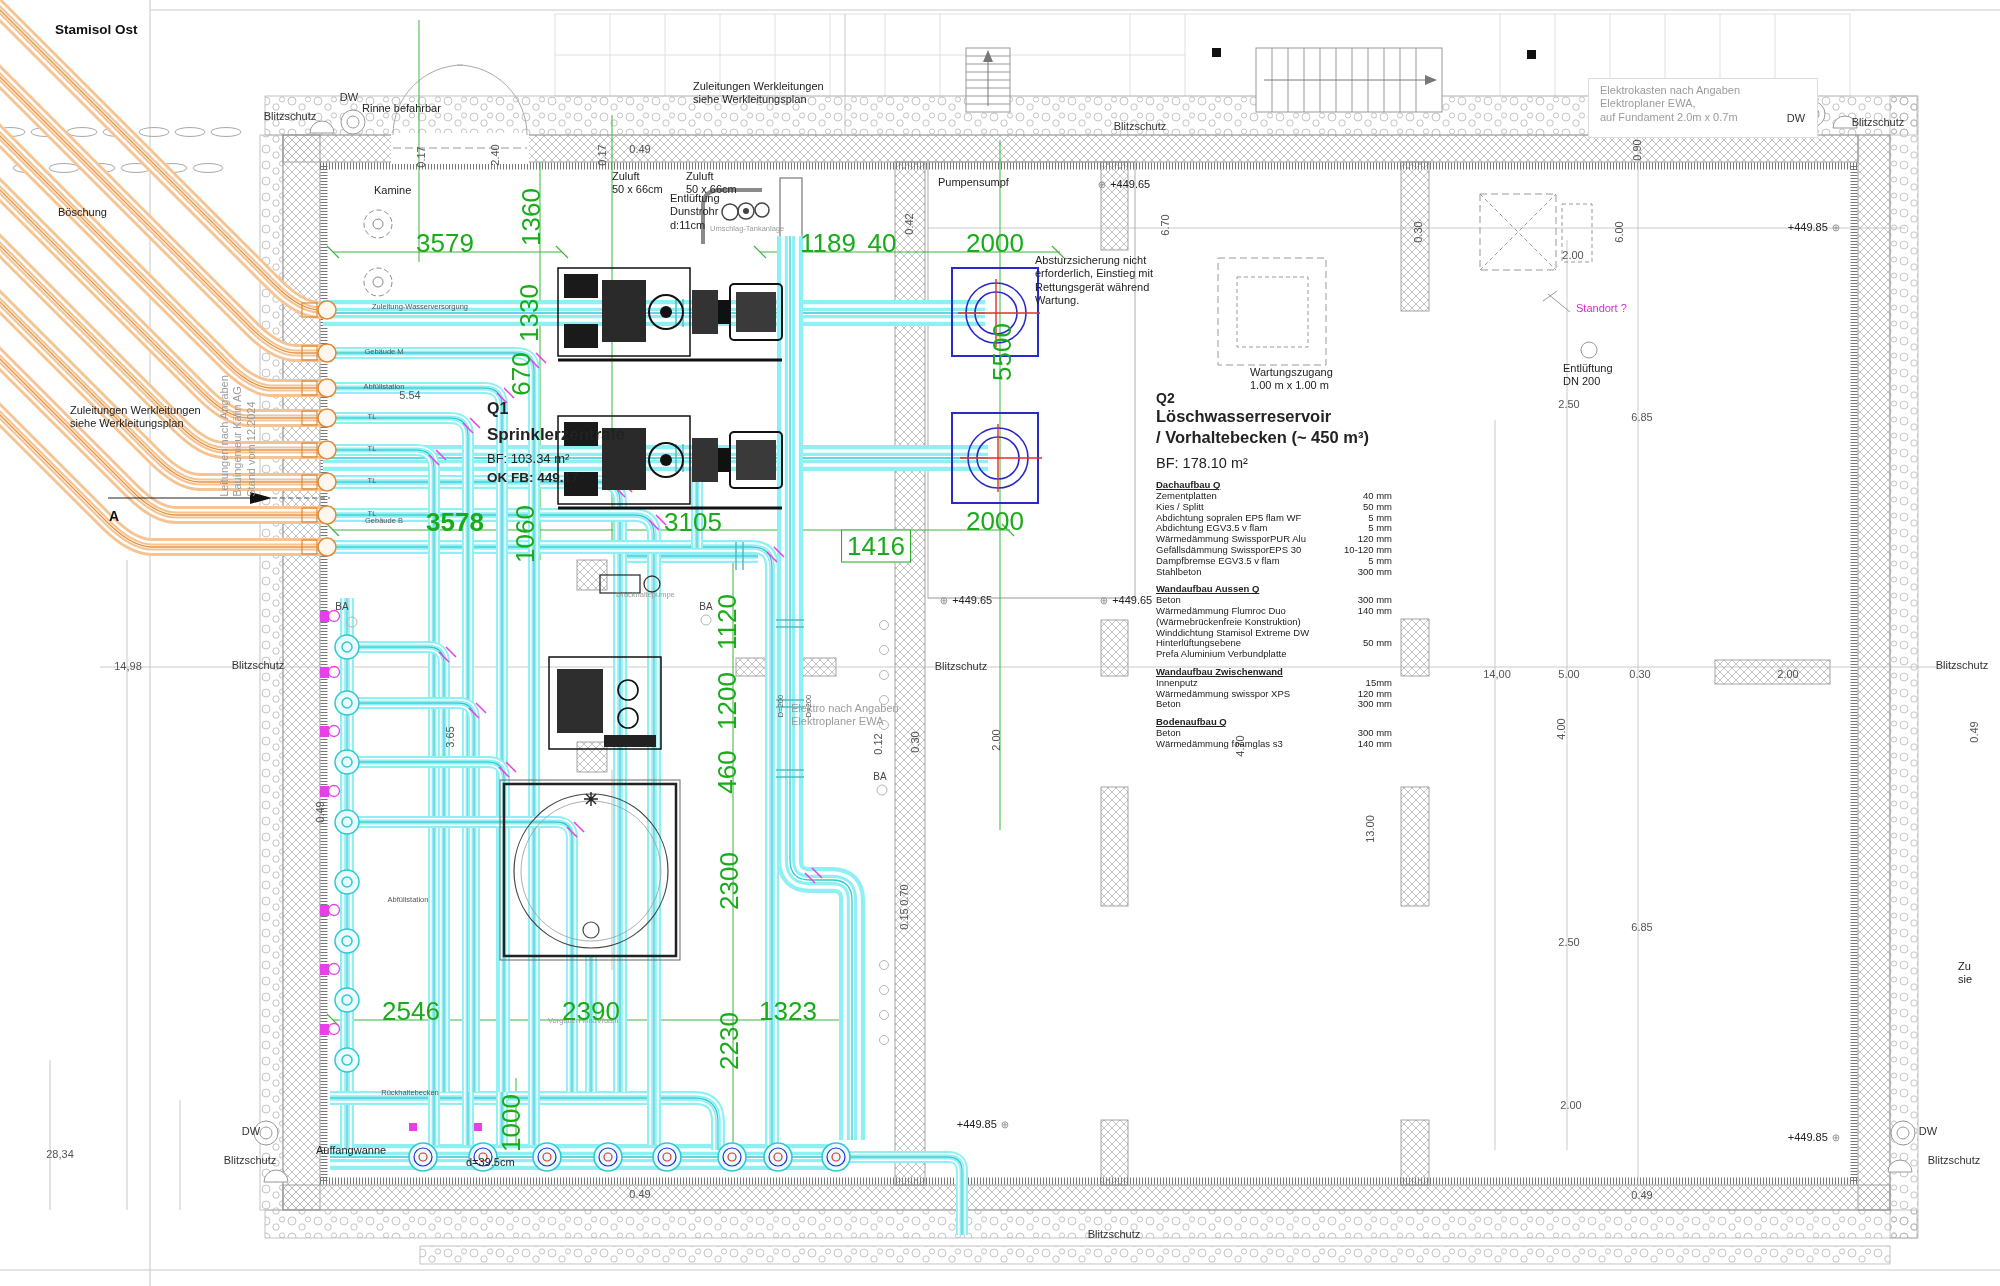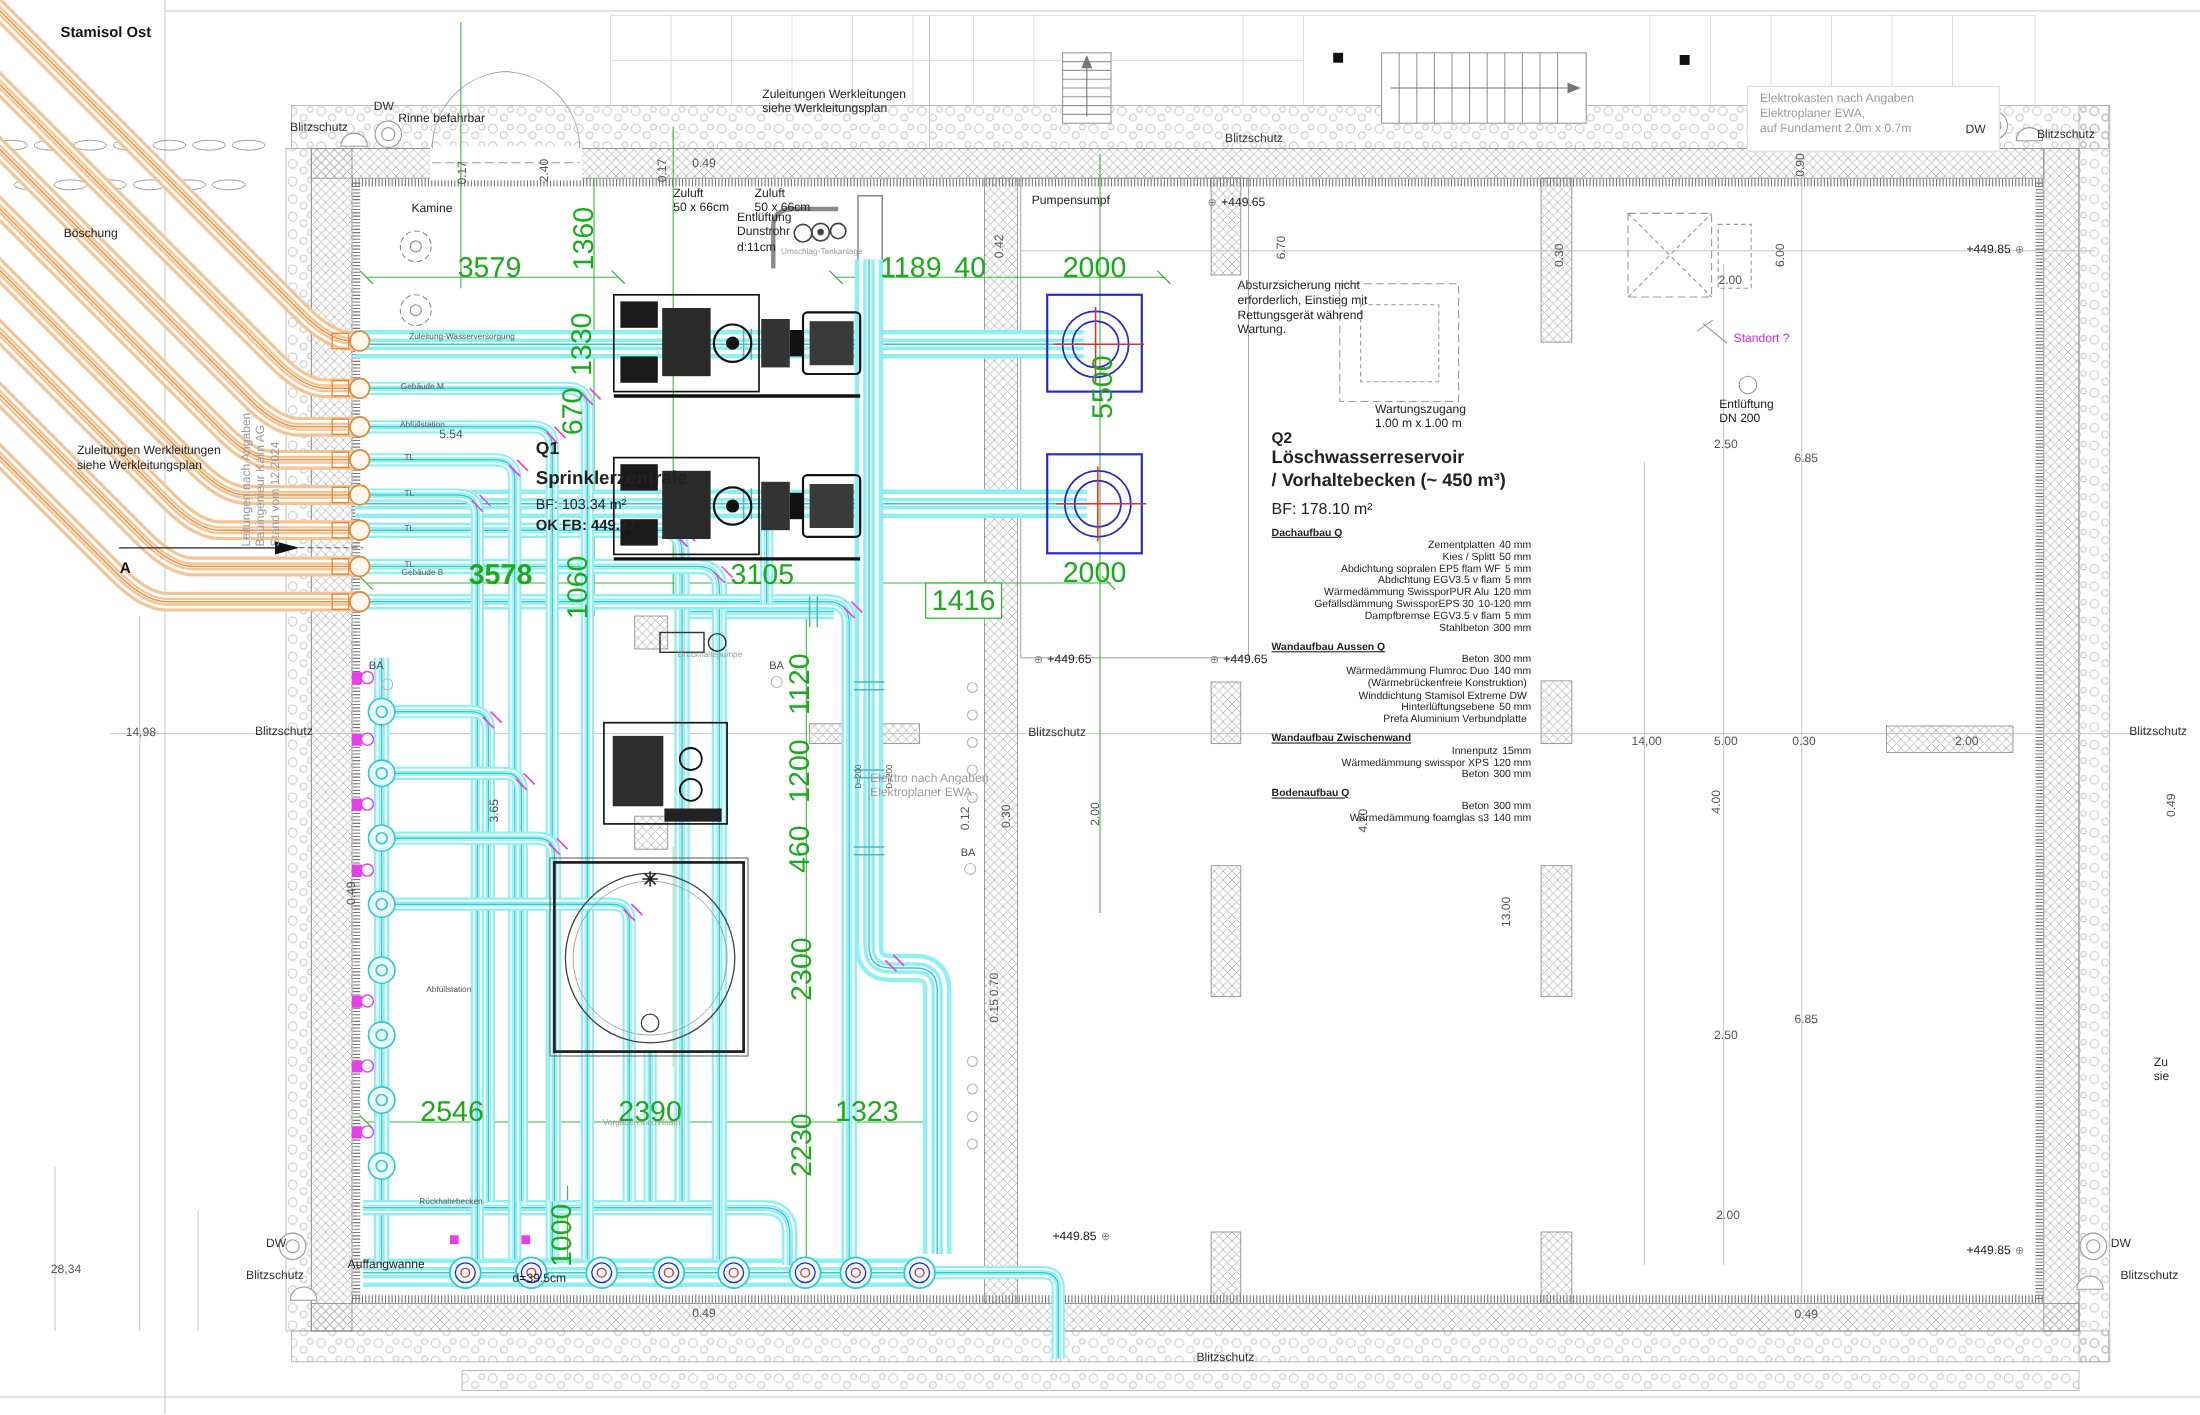--- a/index.html
+++ b/index.html
@@ -31,21 +31,21 @@
   #q1 .n{font-weight:bold;font-size:17px;margin-top:7px;}
   #q1 .b{font-size:13px;margin-top:6px;}
   #q1 .o{font-weight:bold;font-size:13.5px;margin-top:4px;}
   #q2{position:absolute;left:1156px;top:390px;width:236px;z-index:6;}
   #q2 .c{font-weight:bold;font-size:14px;}
   #q2 .t{font-weight:bold;font-size:16.5px;line-height:1.25;}
   #q2 .t:first-of-type{margin-top:8px;}
   #q2 .b{font-size:14.5px;margin-top:8px;}
   #q2-specs{margin-top:9px;font-size:9.5px;line-height:10.8px;color:#222;}
   .spec-h{font-weight:bold;text-decoration:underline;margin-top:7px;}
-  .spec-row{display:flex;text-align:right;}
+  .spec-row{display:flex;}
   .spec-row span:first-child{flex:1;padding-right:4px;white-space:pre;}
   .spec-row span:last-child{white-space:pre;}
 </style>
 </head>
 <body>
 
 <div id="page">
 
 <svg id="cad" width="2000" height="1286" viewBox="0 0 2000 1286">
   <defs>
@@ -707,21 +707,21 @@
 </div>
 
 <div id="overlay">
       <div class="note" style="left: 693px; top: 80px;">Zuleitungen Werkleitungen
 siehe Werkleitungsplan</div>
       <div class="note" style="left: 70px; top: 404px;">Zuleitungen Werkleitungen
 siehe Werkleitungsplan</div>
       <div class="note gray" style="left: 1600px; top: 84px;">Elektrokasten nach Angaben
 Elektroplaner EWA,
 auf Fundament 2.0m x 0.7m</div>
-      <div class="note" style="left: 1125px; top: 254px;">Absturzsicherung nicht
+      <div class="note" style="left: 1035px; top: 254px;">Absturzsicherung nicht
 erforderlich, Einstieg mit
 Rettungsgerät während
 Wartung.</div>
       <div class="note" style="left: 1250px; top: 366px;">Wartungszugang
 1.00 m x 1.00 m</div>
       <div class="note gray" style="left: 791px; top: 702px;">Elektro nach Angaben
 Elektroplaner EWA</div>
       <div class="note" style="left: 1563px; top: 362px;">Entlüftung
 DN 200</div>
       <div class="note" style="left: 612px; top: 170px;">Zuluft

